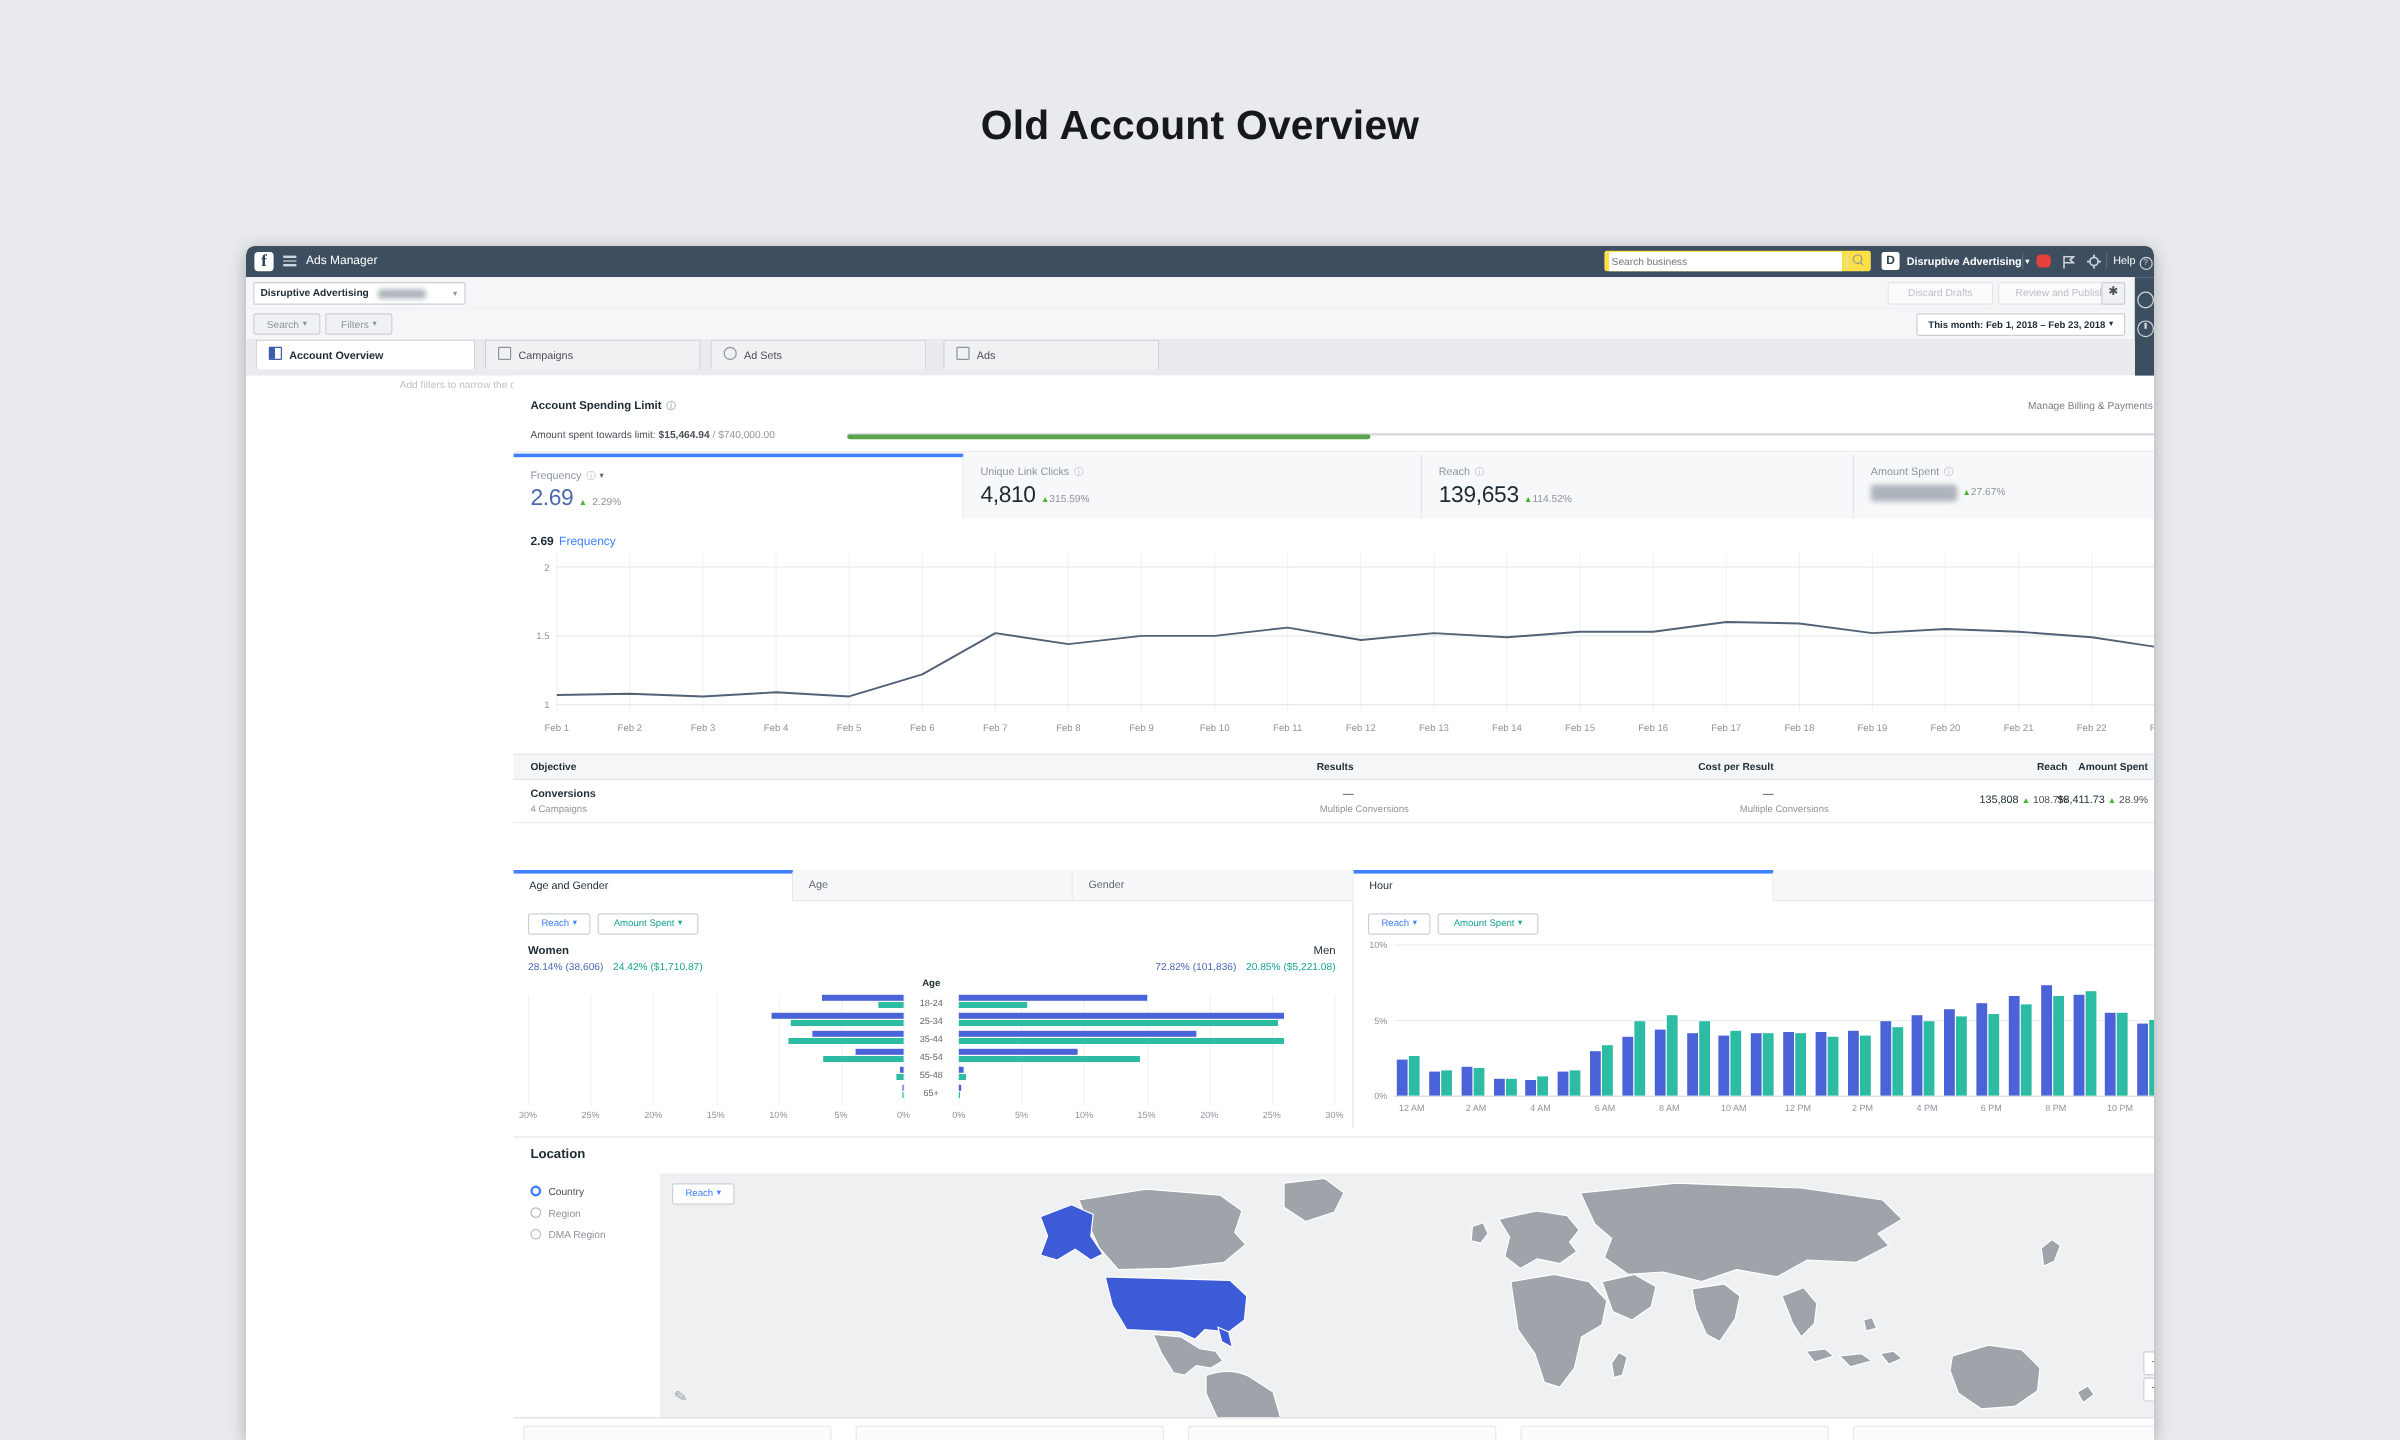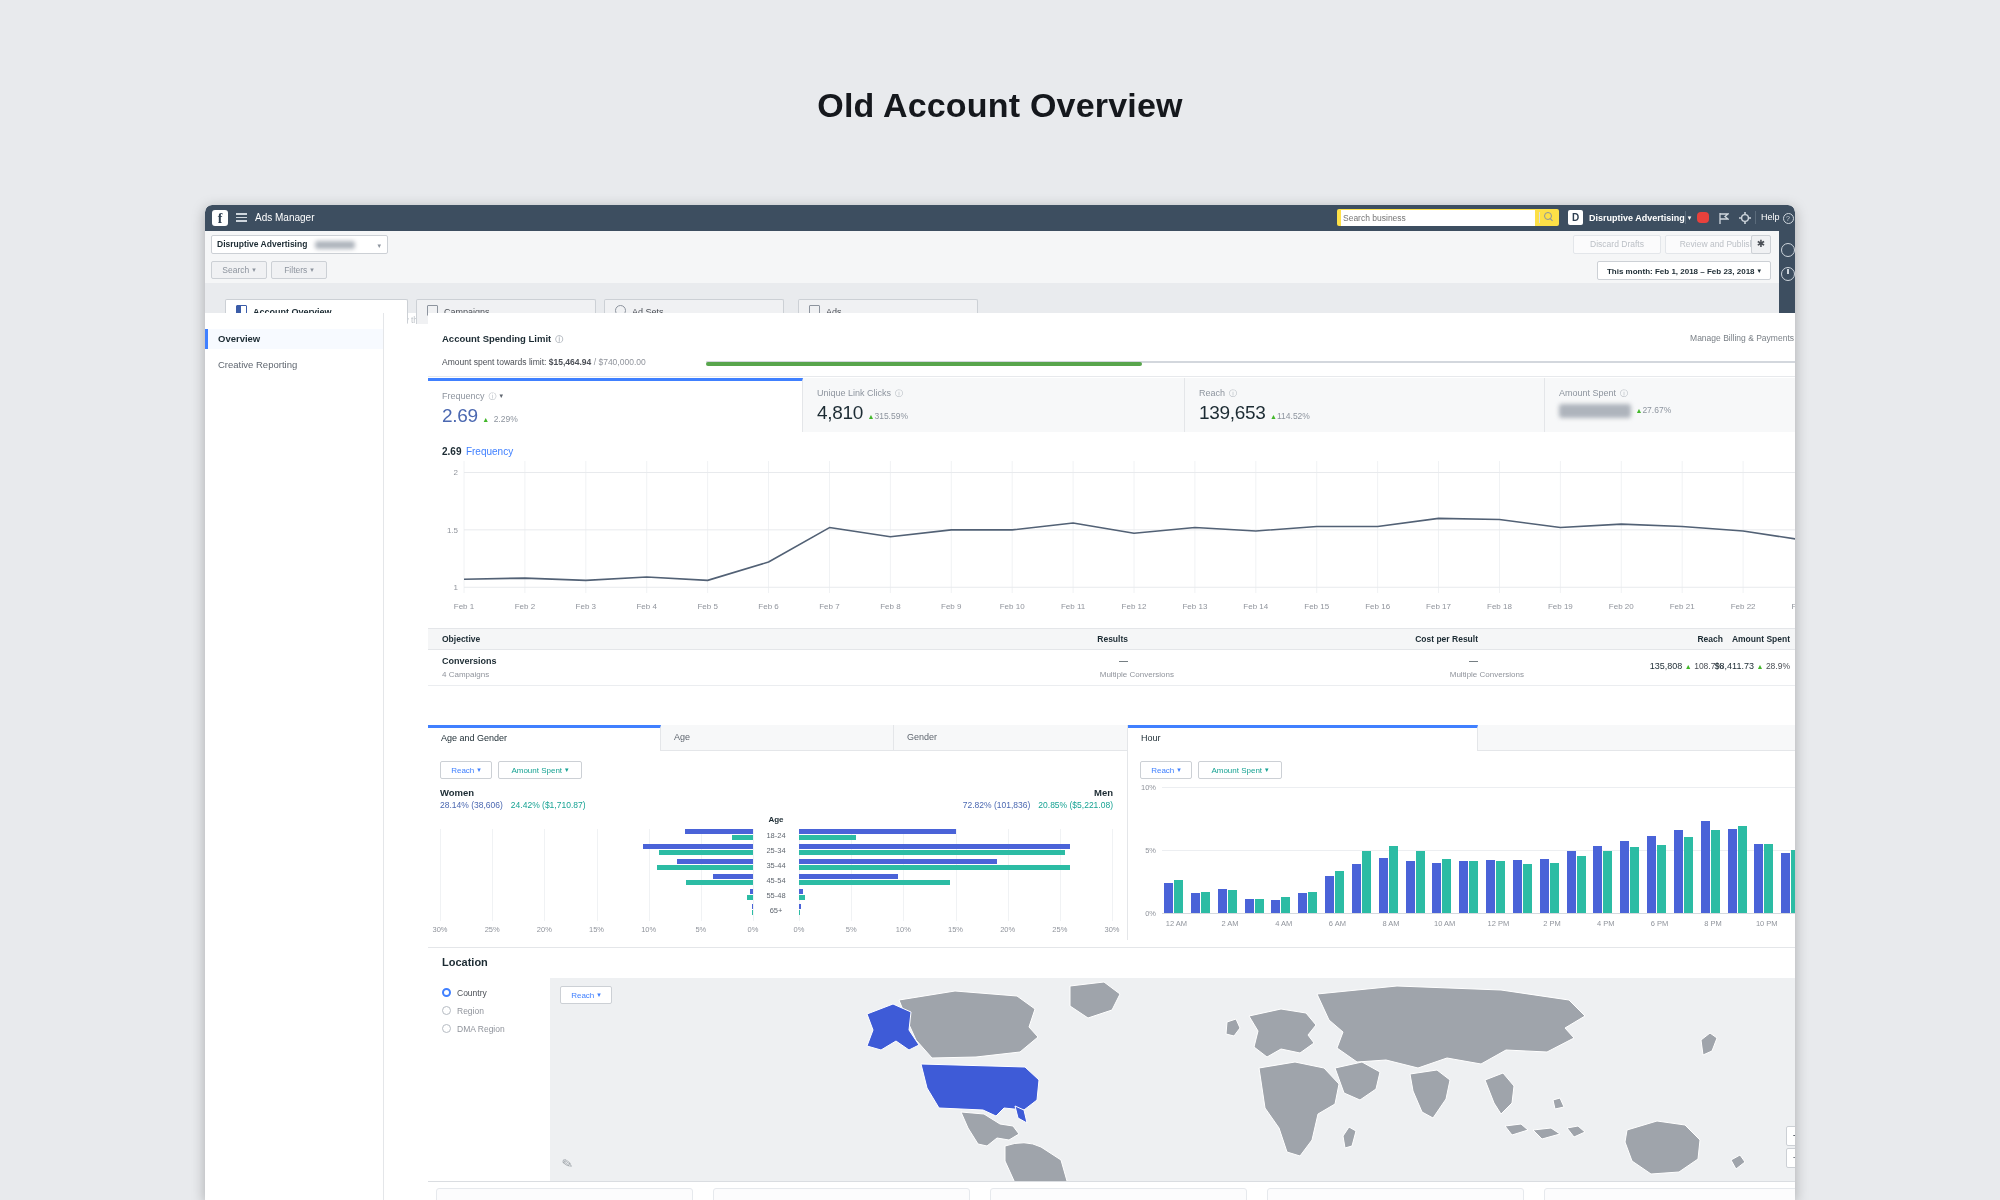--- a/index.html
+++ b/index.html
@@ -37,21 +37,21 @@
   .row3{left:0;top:52px;width:1574px;height:26px;background:#f5f6f7;border-bottom:1px solid #ccd0d5;}
   .selbox{left:6px;top:4px;width:170px;height:17px;background:#fff;border:1px solid #ccd0d5;border-radius:2px;font-size:8.5px;font-weight:bold;line-height:17px;padding-left:5px;color:#1c2b33;}
   .blur-blob{display:inline-block;background:#aeb4bc;border-radius:3px;filter:blur(2px);vertical-align:middle;}
   .btn-disabled{height:17px;background:#fbfbfc;border:1px solid #e3e6ea;border-radius:2px;color:#bcc0c6;font-size:8.5px;line-height:17px;text-align:center;}
   .btn-gear{left:1546px;top:4px;width:18px;height:17px;border:1px solid #ccd0d5;border-radius:2px;background:#f0f1f3;text-align:center;line-height:16px;color:#4b4f56;font-size:10px;}
   .btn-gray{height:16px;background:#f0f1f3;border:1px solid #ccd0d5;border-radius:2px;color:#8d949e;font-size:8.5px;line-height:16px;text-align:center;}
   .filter-ph{left:128px;top:58px;font-size:8.5px;color:#bec3c9;}
   .date-btn{left:1392px;top:4px;width:172px;height:17px;background:#fff;border:1px solid #ccd0d5;border-radius:2px;font-size:8px;font-weight:bold;color:#1c2b33;line-height:17px;text-align:center;}
   
   .tabstrip{left:0;top:78px;width:1574px;height:30px;background:#e9ebee;}
-  .tab{top:16px;height:25px;border:1px solid #ccd0d5;border-bottom:none;border-radius:2px 2px 0 0;background:#f0f1f3;font-size:9px;color:#4b4f56;line-height:25px;padding-left:10px;box-sizing:border-box;margin-left:12px;}
+  .tab{top:0;height:25px;border:1px solid #ccd0d5;border-bottom:none;border-radius:2px 2px 0 0;background:#f0f1f3;font-size:9px;color:#4b4f56;line-height:25px;padding-left:10px;box-sizing:border-box;}
   .tab.active{background:#fff;font-weight:bold;color:#1c2b33;border-bottom:1px solid #fff;}
   .tabicon{display:inline-block;width:9px;height:9px;border:1.4px solid #8d949e;border-radius:1px;margin-right:6px;vertical-align:-1px;}
   .tab.active .tabicon{border-color:#3b5ca8;background:linear-gradient(90deg,#3b5ca8 45%,transparent 45%);}
   
   .sidebar{left:0;top:108px;width:178px;height:887px;background:#fff;border-right:1px solid #e4e6e9;}
   .side-item{left:0;width:178px;height:20px;font-size:9.5px;line-height:20px;padding-left:13px;box-sizing:border-box;color:#606770;}
   .side-item.active{border-left:3px solid #4080ff;padding-left:10px;color:#1c2b33;font-weight:bold;background:#f7faff;}
   .main{left:178px;top:108px;width:1396px;height:887px;background:#fff;margin-left:45px;}
   .sec-border{background:#e7e9ec;height:1px;}
   .small-bold{font-size:9.5px;font-weight:bold;color:#1c2b33;}
@@ -159,24 +159,20 @@
       </div>
   </div>
 
   <div class="abs tabstrip">
     <div class="abs tab active" style="left:8px;width:183px"><span class="tabicon"></span><span>Account Overview</span></div>
     <div class="abs tab" style="left:199px;width:180px"><span class="tabicon"></span><span>Campaigns</span></div>
     <div class="abs tab" style="left:387px;width:180px"><span class="tabicon" style="border-radius:50%"></span><span>Ad Sets</span></div>
     <div class="abs tab" style="left:581px;width:180px"><span class="tabicon"></span><span>Ads</span></div>
   </div>
 
-  <div class="abs sidebar">
-    <div class="abs side-item active" style="top:16px">Overview</div>
-    <div class="abs side-item" style="top:42px">Creative Reporting</div>
-  </div>
 
   <div class="abs main">
 
     <div class="abs" style="left:0;top:12px;width:1396px;height:52px">
       <div class="abs small-bold" style="left:14px;top:8px"><span>Account Spending Limit</span><span class="info">ⓘ</span></div>
       <div class="abs manage-link" style="right:30px;top:8px">Manage Billing &amp; Payments</div>
       <div class="abs limit-line" style="left:14px;top:32px">
         <span>Amount spent towards limit:</span>
         <b>$15,464.94</b>
         <span style="color:#90949c"> / </span><span style="color:#90949c">$740,000.00</span>
@@ -291,21 +287,21 @@
     </div>
 
     <div class="abs" style="left:0;top:412px;width:699px;height:215px;border-right:1px solid #e4e6e9">
       <div class="abs ptab active" style="left:0;width:233px">Age and Gender</div>
       <div class="abs ptab" style="left:233px;width:233px">Age</div>
       <div class="abs ptab" style="left:466px;width:233px;border-right:none">Gender</div>
       <div class="abs drop blue" style="left:12px;top:36px;width:50px"><span>Reach</span><span class="caret">▾</span></div>
       <div class="abs drop teal" style="left:70px;top:36px;width:82px"><span>Amount Spent</span><span class="caret">▾</span></div>
       <div class="abs" style="left:12px;top:62px;font-size:9.5px;font-weight:bold">Women</div>
       <div class="abs gender-stats" style="left:12px;top:75px"><span class="gs-blue">28.14% (38,606)</span><span class="gs-teal">24.42% ($1,710.87)</span></div>
-      <div class="abs" style="right:14px;top:62px;font-size:9.5px;font-weight:bold;text-align:right">Men</div>
+      <div class="abs" style="right:14px;top:62px;font-size:9.5px;font-weight:normal;text-align:right">Men</div>
       <div class="abs gender-stats" style="right:14px;top:75px;text-align:right"><span class="gs-blue">72.82% (101,836)</span><span class="gs-teal">20.85% ($5,221.08)</span></div>
       <div class="abs" id="age-chart" style="left:12px;top:90px;width:672px;height:122px">
           <div style="position: absolute; left: 313px; top: 0px; width: 46px; text-align: center; font-size: 8px; font-weight: bold; color: rgb(28, 43, 51);">Age</div>
           <div style="position: absolute; left: 313px; top: 14px; width: 1px; height: 92px; background: rgb(240, 242, 244);"></div>
           <div style="position: absolute; left: 359px; top: 14px; width: 1px; height: 92px; background: rgb(240, 242, 244);"></div>
           <div style="position: absolute; left: 301px; top: 110px; width: 24px; text-align: center; font-size: 7.5px; color: rgb(144, 148, 156);">0%</div>
           <div style="position: absolute; left: 347px; top: 110px; width: 24px; text-align: center; font-size: 7.5px; color: rgb(144, 148, 156);">0%</div>
           <div style="position: absolute; left: 260.833px; top: 14px; width: 1px; height: 92px; background: rgb(240, 242, 244);"></div>
           <div style="position: absolute; left: 411.167px; top: 14px; width: 1px; height: 92px; background: rgb(240, 242, 244);"></div>
           <div style="position: absolute; left: 248.833px; top: 110px; width: 24px; text-align: center; font-size: 7.5px; color: rgb(144, 148, 156);">5%</div>

